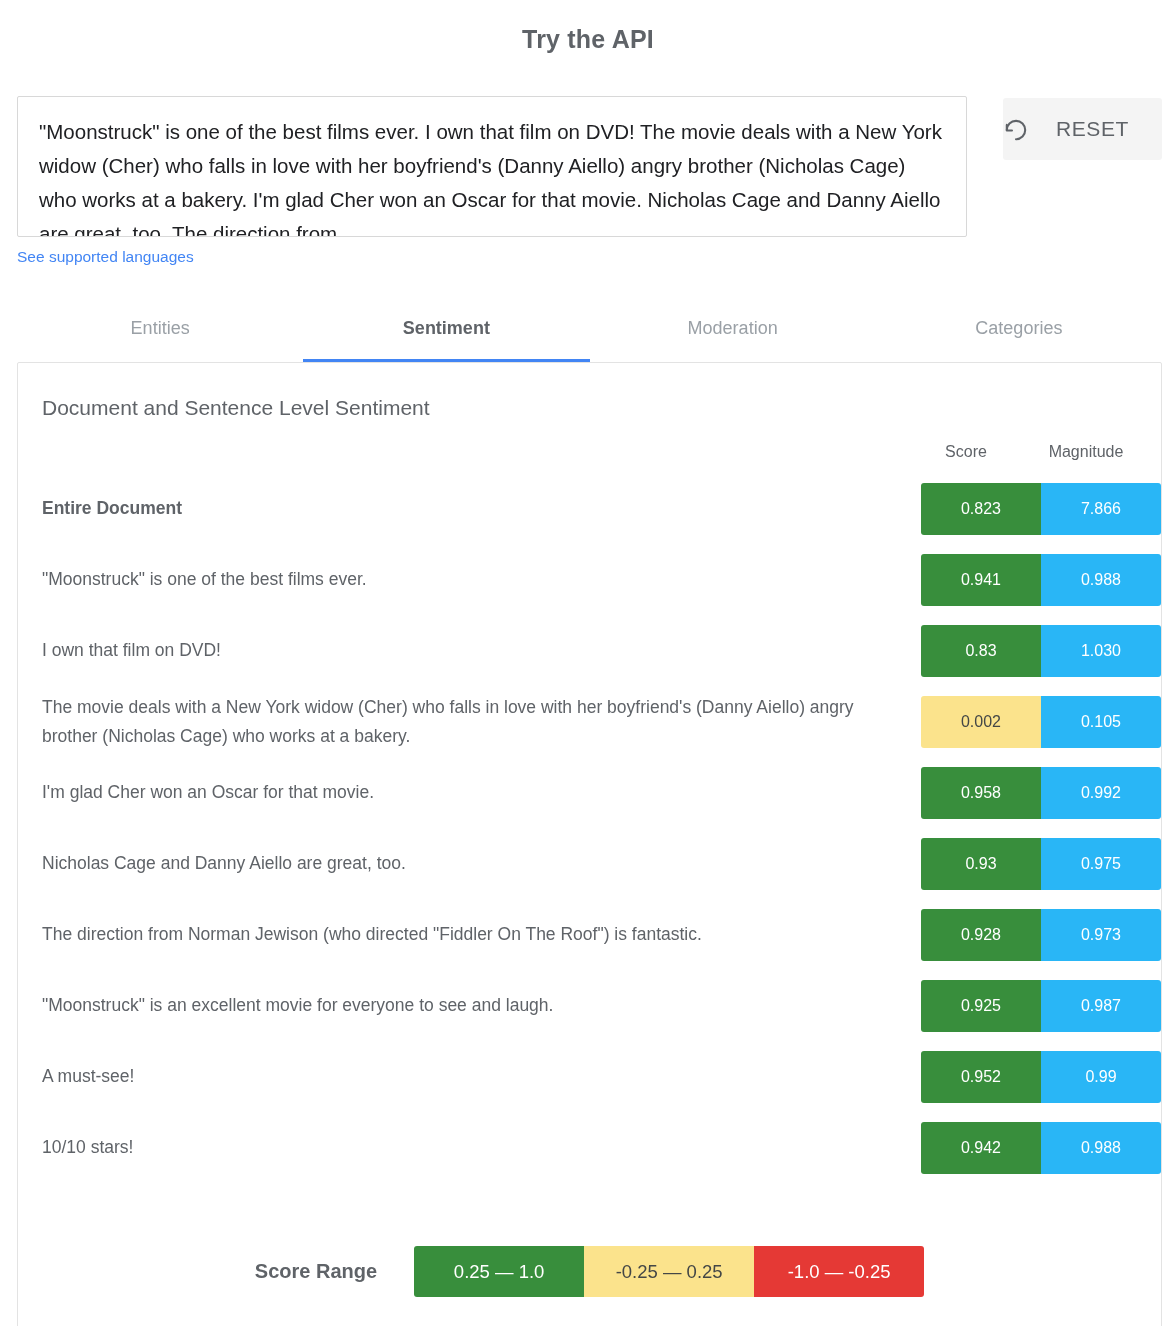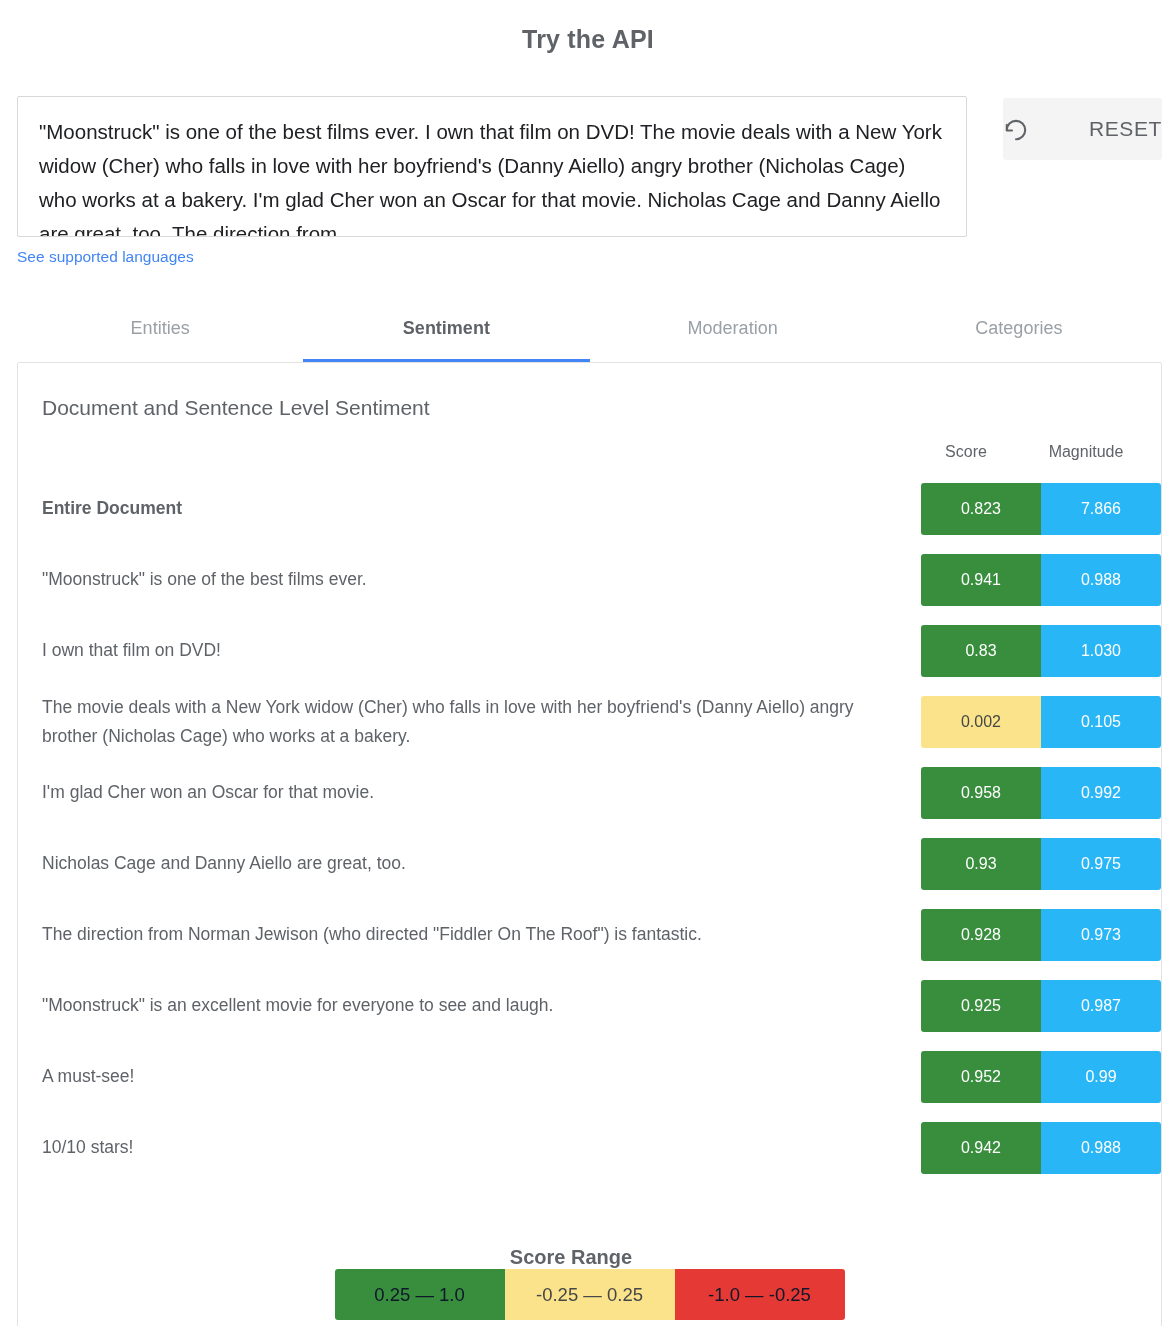--- a/index.html
+++ b/index.html
@@ -62,22 +62,22 @@
     position: absolute;
     left: 986px;
     top: 2px;
     width: 159px;
     height: 62px;
     background: #f4f4f4;
     border: none;
     border-radius: 3px;
     display: flex;
     align-items: center;
-    justify-content: space-between;
-    gap: 6px;
+    justify-content: flex-start;
+    gap: 27px;
     cursor: pointer;
     padding: 0;
   }
   .reset-icon { width: 26px; height: 26px; display: block; flex: 0 0 auto; }
   .reset-label {
     font-size: 21px;
     color: #5f6368;
     letter-spacing: 0.6px;
     font-family: "Liberation Sans", sans-serif;
   }
@@ -216,41 +216,40 @@
 
   
   .legend {
     position: absolute;
     left: 0;
     top: 883px;
     width: 1143px;
     display: flex;
     align-items: center;
     justify-content: center;
-    flex-direction: column;
   }
   .legend-label {
     font-size: 20px;
     font-weight: bold;
     color: #5f6368;
     margin-right: 37px;
   }
   .legend-bars {
     display: flex;
     border-radius: 3px;
     overflow: hidden;
   }
   .legend-bar {
     width: 170px;
     height: 51px;
     display: flex;
     align-items: center;
     justify-content: center;
     font-size: 18.5px;
-    color: #0f172a;
+    color: #ffffff;
   }
   .legend-bar.green  { background: #388e3c; }
   .legend-bar.yellow { background: #fbe38c; color: #444746; }
   .legend-bar.red    { background: #e53935; }
 </style>
 </head>
 <body>
 
 <div class="page">
 

